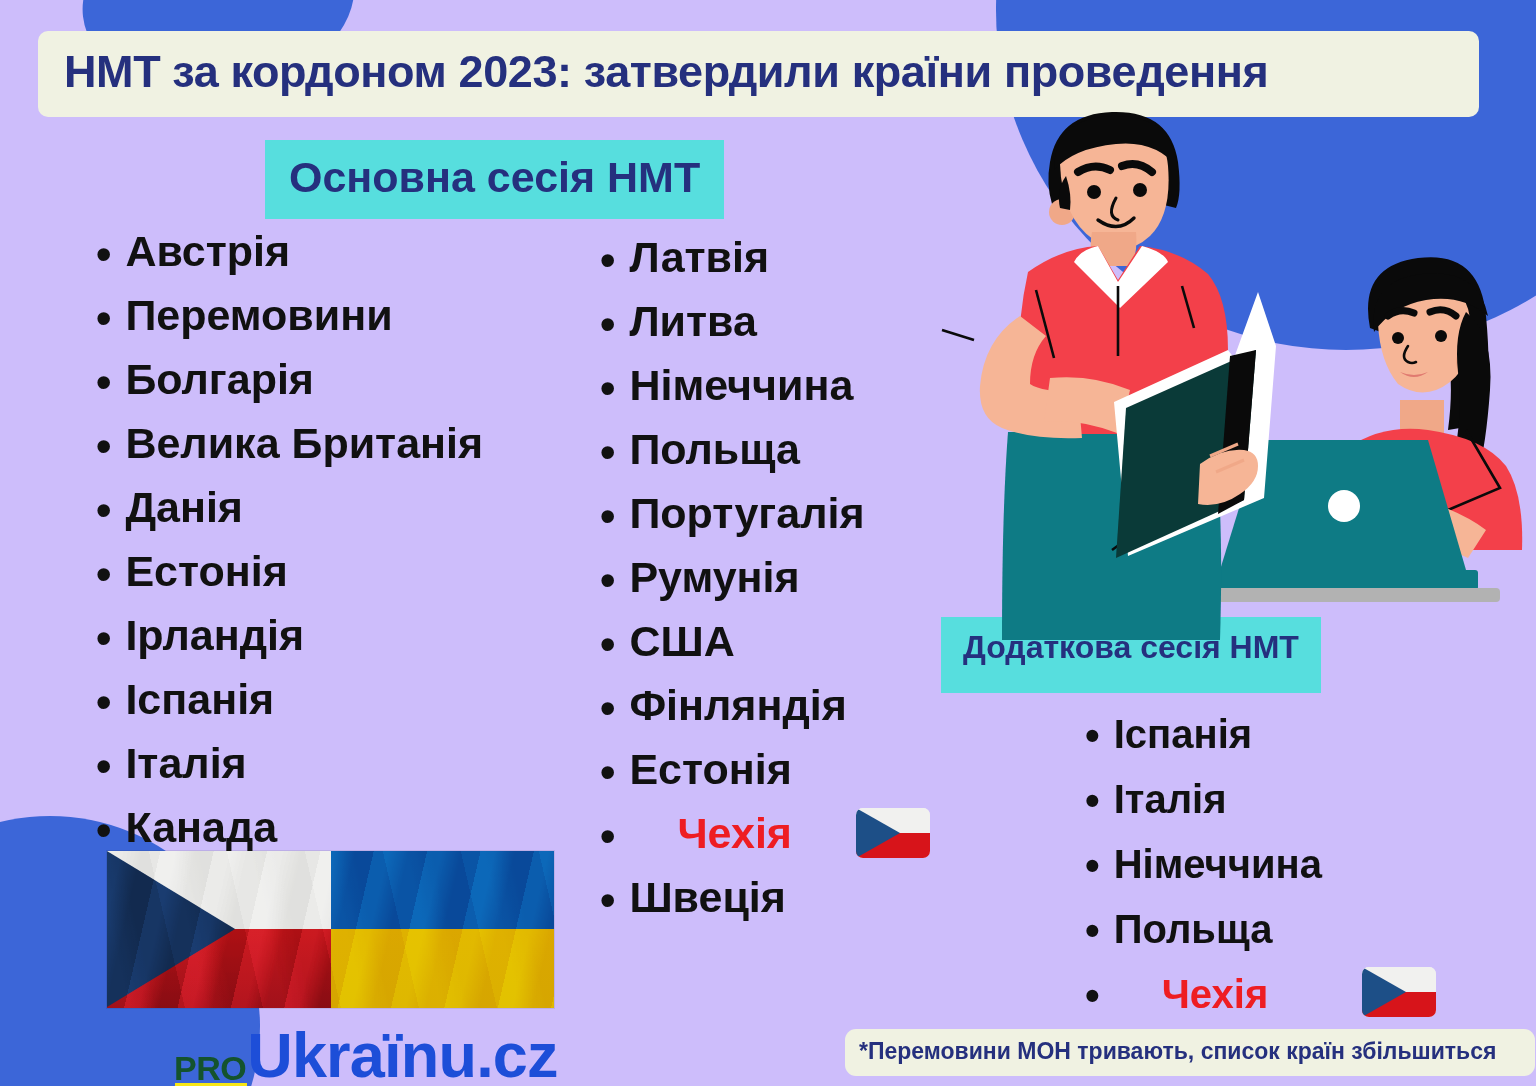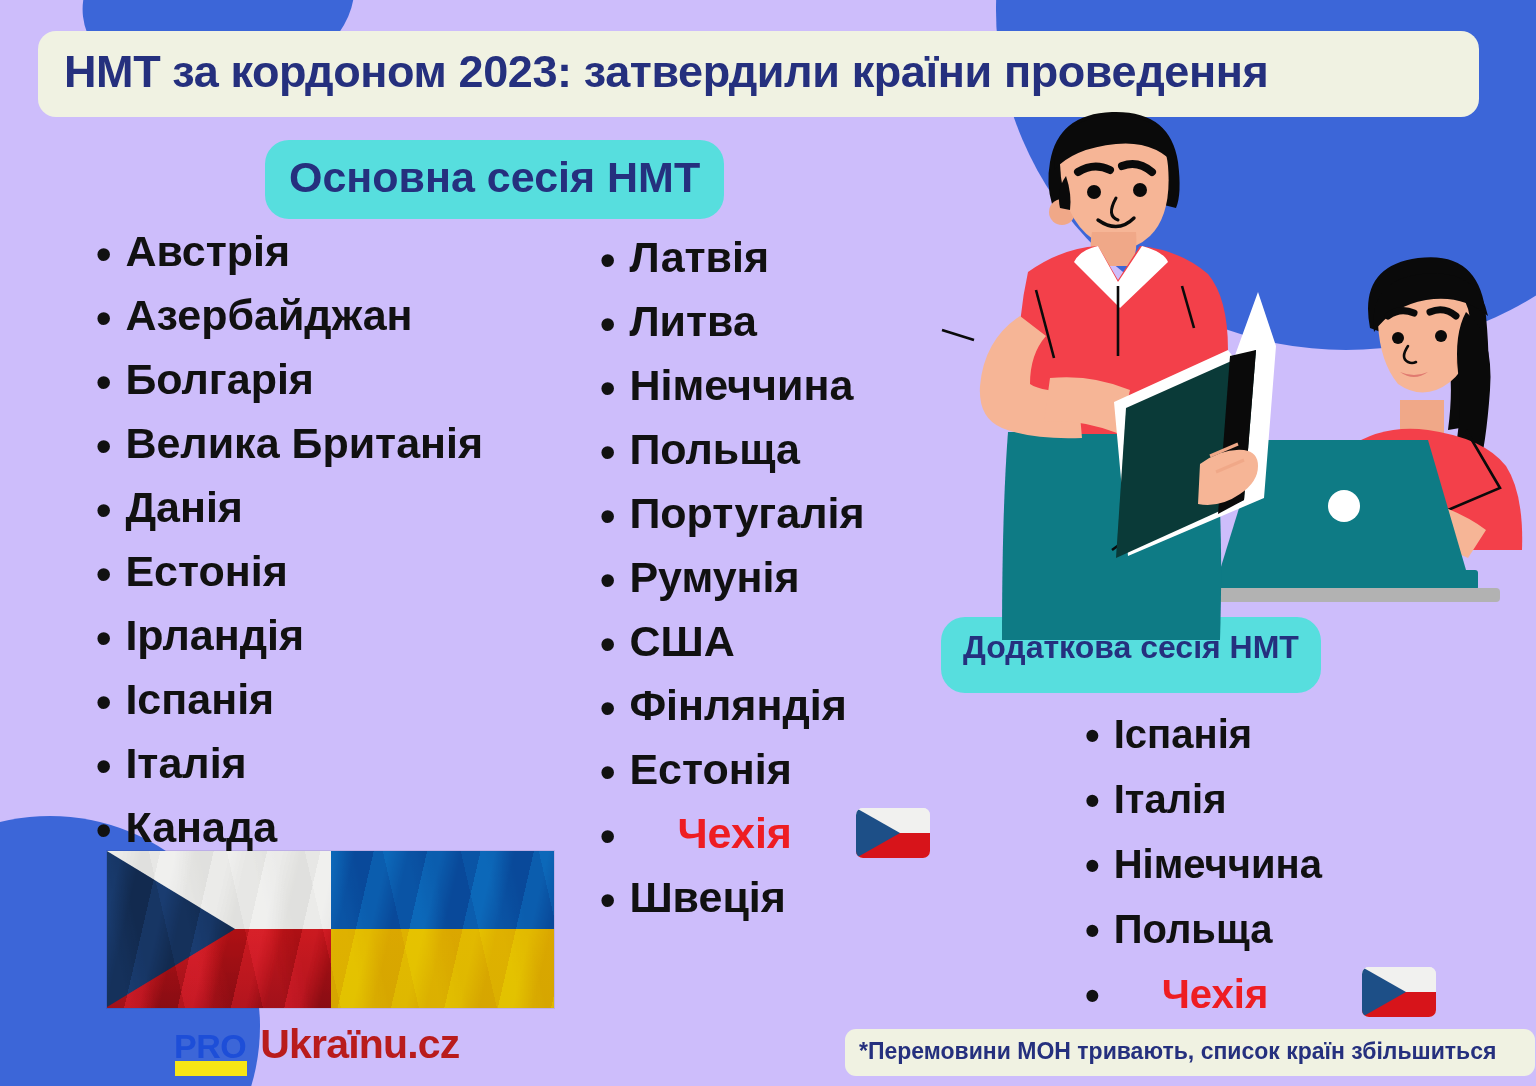--- a/index.html
+++ b/index.html
@@ -47,37 +47,37 @@
 
   
   .content { position: relative; z-index: 5; width: 100%; height: 100%; }
 
   
   .title-bar {
     position: absolute;
     left: 38px; top: 31px;
     width: 1441px;
     background: #f0f2e2;
-    border-radius: 18px;
+    border-radius: 10px;
     padding: 16px 26px 20px 26px;
   }
   .title-text {
     font-size: 45px;
     font-weight: bold;
     color: #25307e;
     letter-spacing: -0.4px;
     white-space: nowrap;
     line-height: 1.1;
   }
 
   
   .badge {
     position: absolute;
     background: #57dede;
-    border-radius: 24px;
+    border-radius: 0;
     color: #25307e;
     font-weight: bold;
     line-height: 1;
     white-space: nowrap;
   }
   .badge-main {
     left: 265px; top: 140px;
     padding: 16px 24px 20px 24px;
     font-size: 43px;
   }
@@ -193,37 +193,37 @@
   .logo {
     position: absolute;
     left: 174px; top: 1024px;
     display: flex;
     align-items: flex-end;
     line-height: 1;
   }
   .logo-pro-wrap { position: relative; display: inline-block; }
   .logo-pro {
     font-size: 34px; font-weight: bold;
-    color: #1d4ed8;
+    color: #14532d;
     letter-spacing: -0.5px;
     display: block;
     position: relative; z-index: 2;
   }
   .logo-ua-bar {
     position: absolute;
     left: 1px; bottom: -13px;
     width: 100%; height: 15px;
     background: #f7e615;
     z-index: 1;
   }
   .logo-rest {
-    font-size: 41px; font-weight: bold;
-    color: #b91c1c;
+    font-size: 63px; font-weight: bold;
+    color: #1d4ed8;
     letter-spacing: -0.8px;
-    margin-left: 14px;
+    margin-left: 1px;
     margin-bottom: -2px;
   }
 
   
   .footnote {
     position: absolute;
     left: 845px; top: 1029px;
     width: 690px;
     background: #f0f2e2;
     border-radius: 11px;
@@ -347,21 +347,21 @@
 
   <div class="badge badge-main">
     <span>Основна сесія НМТ</span>
   </div>
 
   <ul class="country-list col-main-1">
     <li>
         <span>Австрія</span>
       </li>
     <li>
-        <span>Азербайджан</span>
+        <span>Перемовини</span>
       </li>
     <li>
         <span>Болгарія</span>
       </li>
     <li>
         <span>Велика Британія</span>
       </li>
     <li>
         <span>Данія</span>
       </li>

